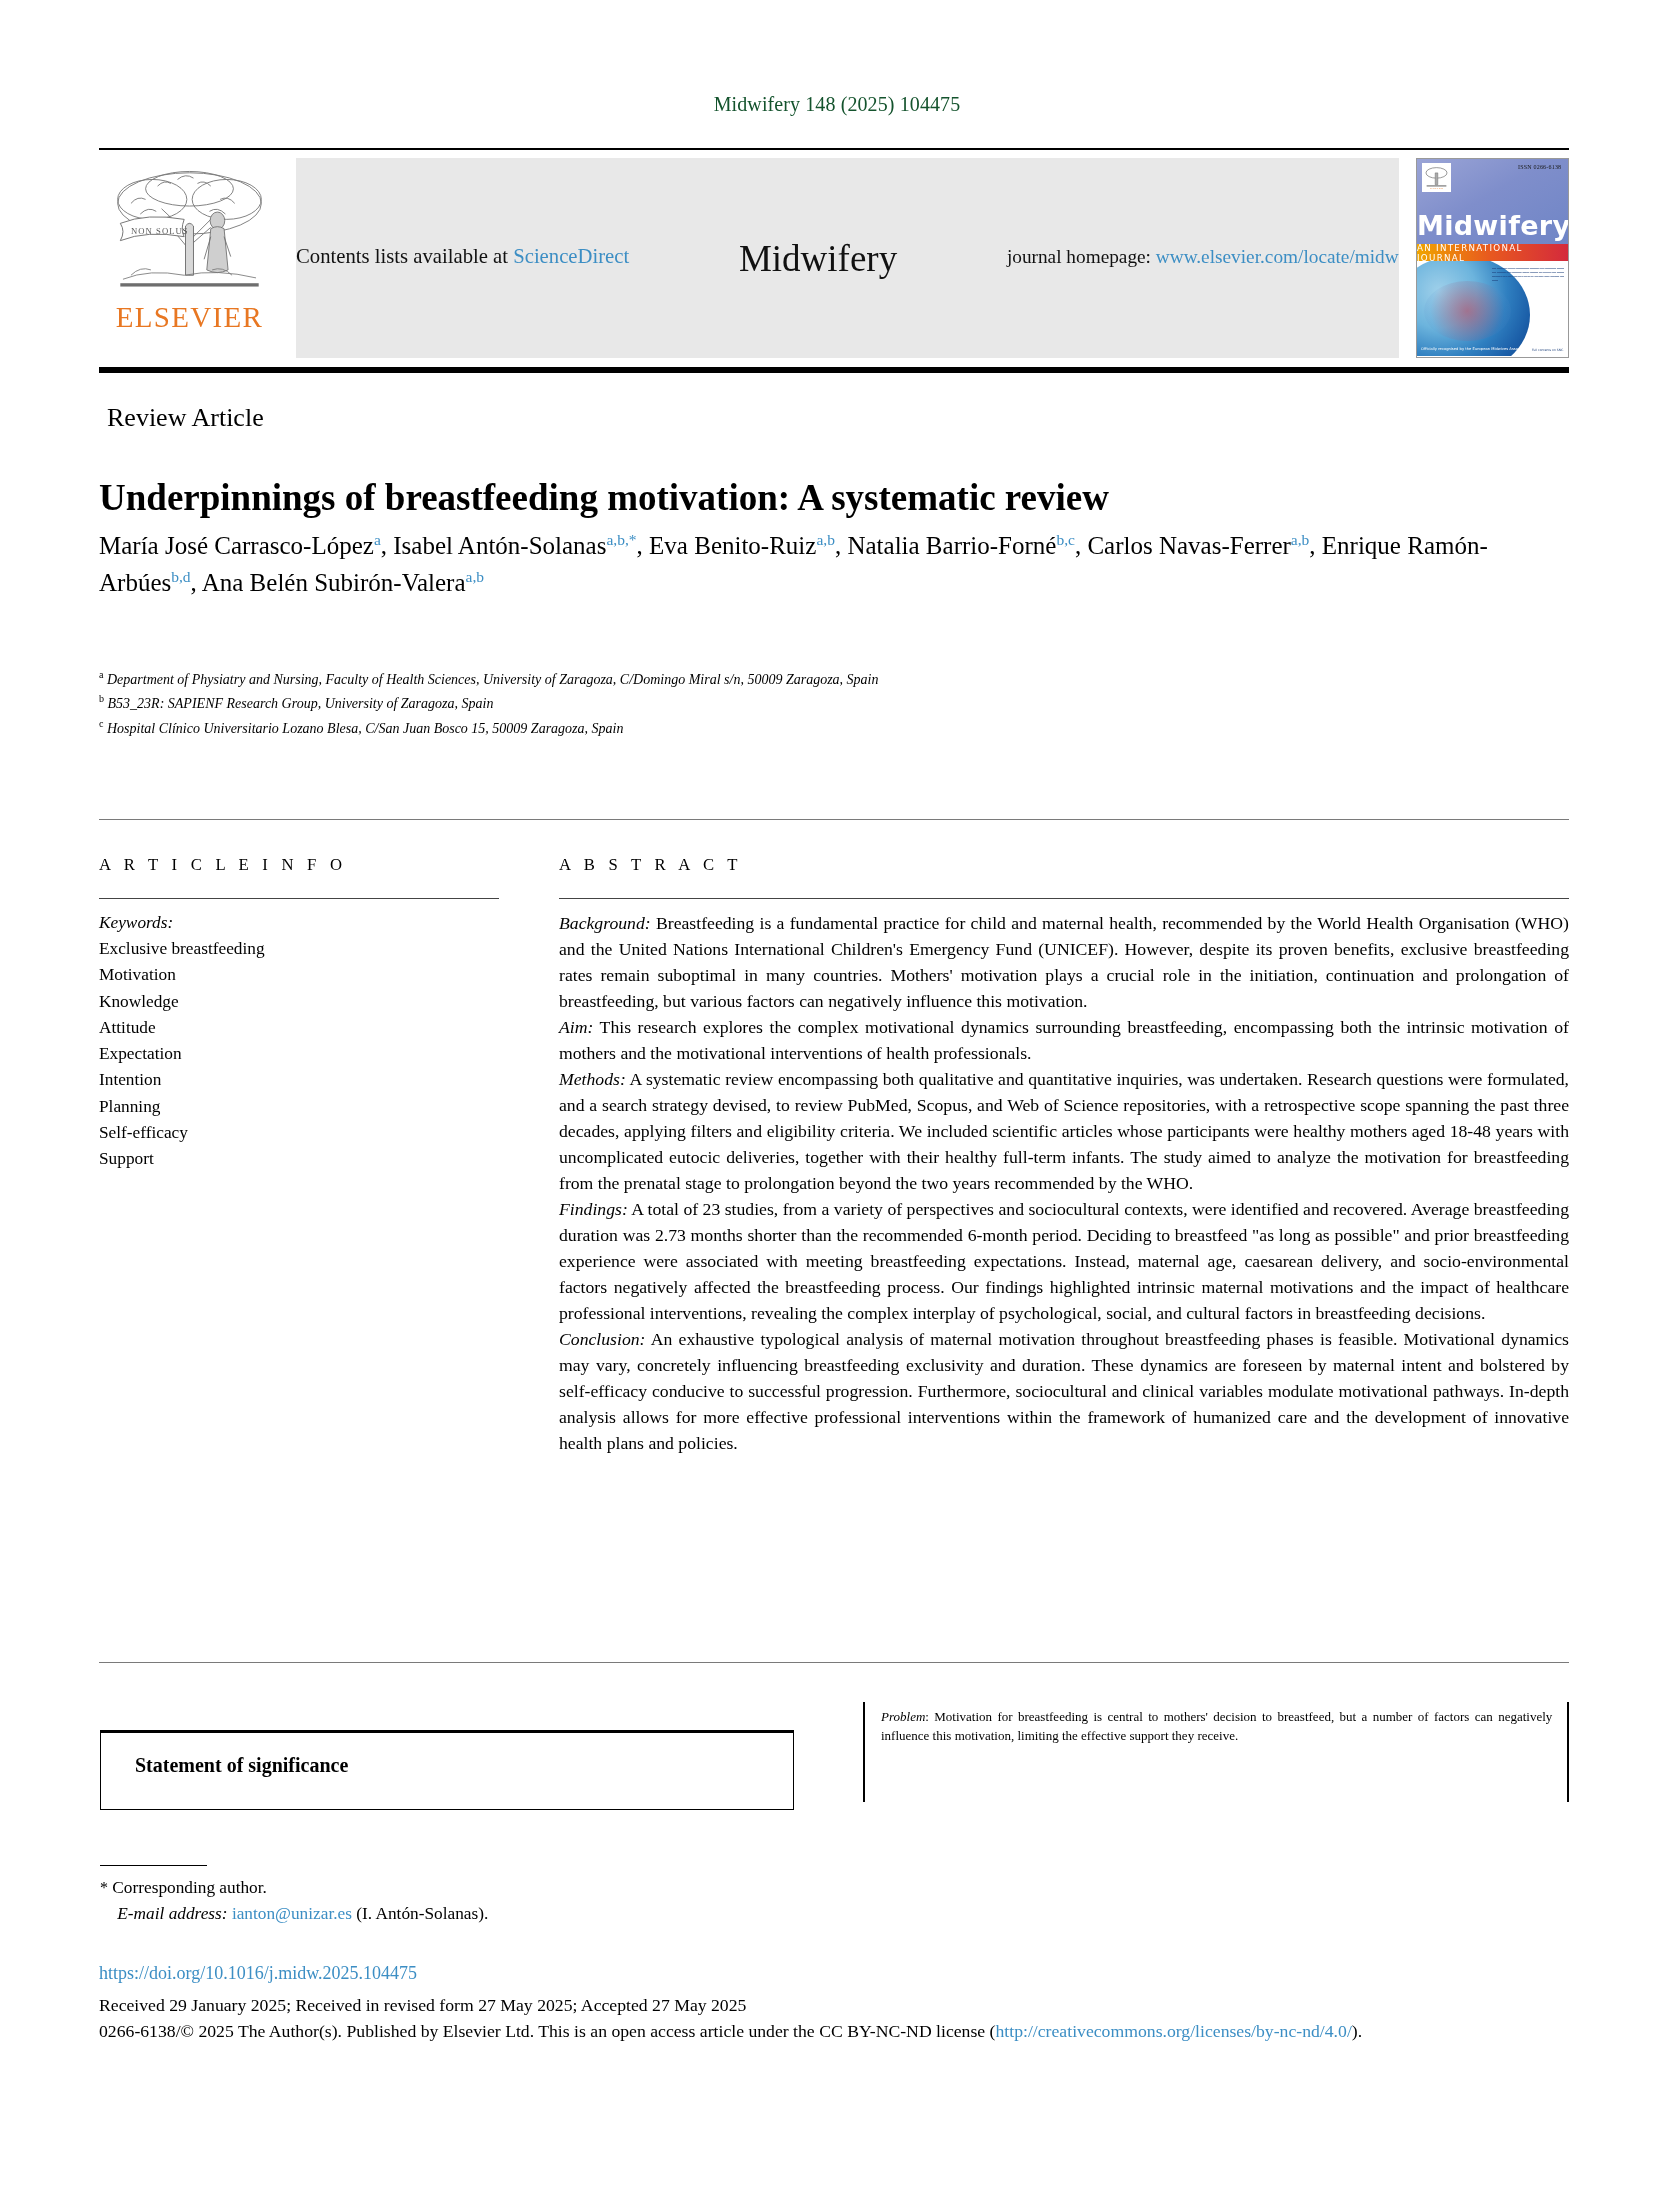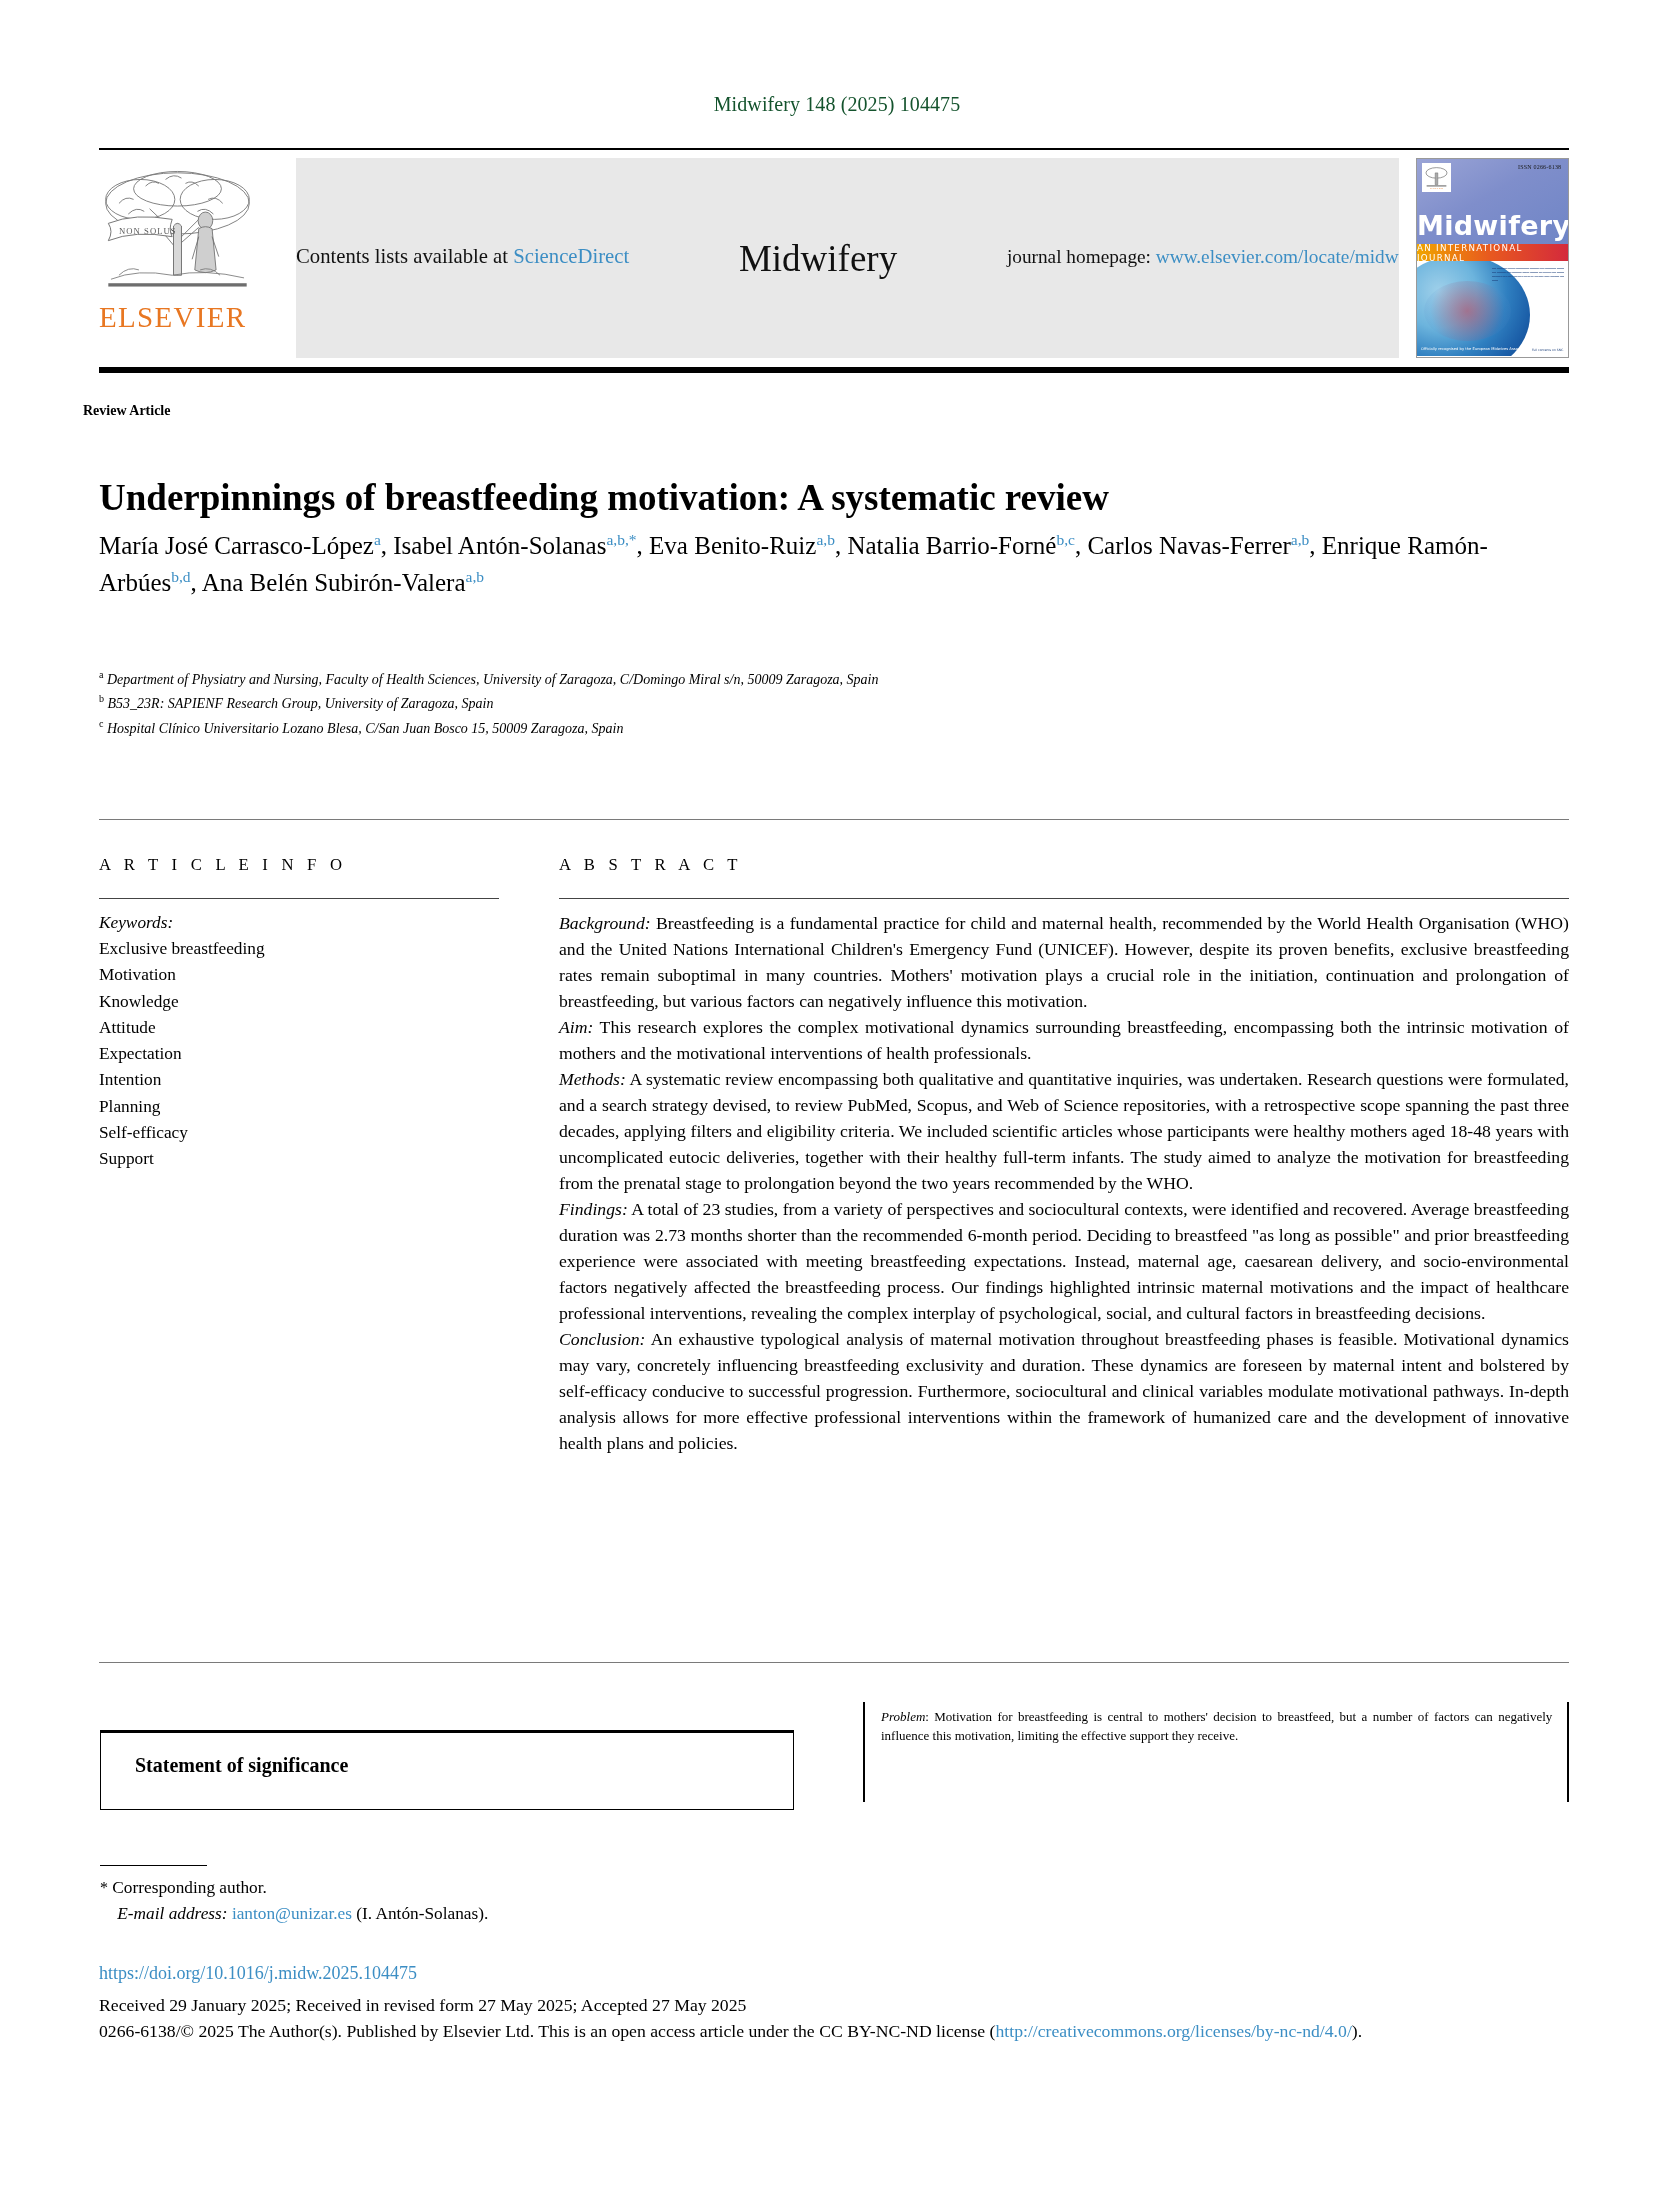--- a/index.html
+++ b/index.html
@@ -49,21 +49,21 @@
     display: flex;
     align-items: stretch;
     margin-top: 8px;
     height: 200px;
   }
   .elsevier-logo {
     width: 181px;
     flex: 0 0 181px;
     display: flex;
     flex-direction: column;
-    align-items: flex-start;
+    align-items: center;
     justify-content: flex-start;
     padding-top: 4px;
     box-sizing: border-box;
   }
   .elsevier-logo svg { display:block; }
   .elsevier-word {
     font-family: "Liberation Serif", serif;
     color: #E87722;
     font-size: 29px;
     letter-spacing: 1.3px;
@@ -194,23 +194,22 @@
   }
   .rule-thick {
     border-top: 6px solid #000;
     width: 100%;
     margin-top: 9.3px;
   }
 
   
   .article-type {
     position:absolute;
-    top: 403px; left: 83px;
-    font-size: 14px;
-    font-weight: bold;
+    top: 403px; left: 107px;
+    font-size: 26px;
   }
   .article-title {
     position:absolute;
     top: 451px; left: 99px;
     width: 1400px;
     font-size: 37px;
     line-height: 1.18;
   }
   .authors {
     position:absolute;

